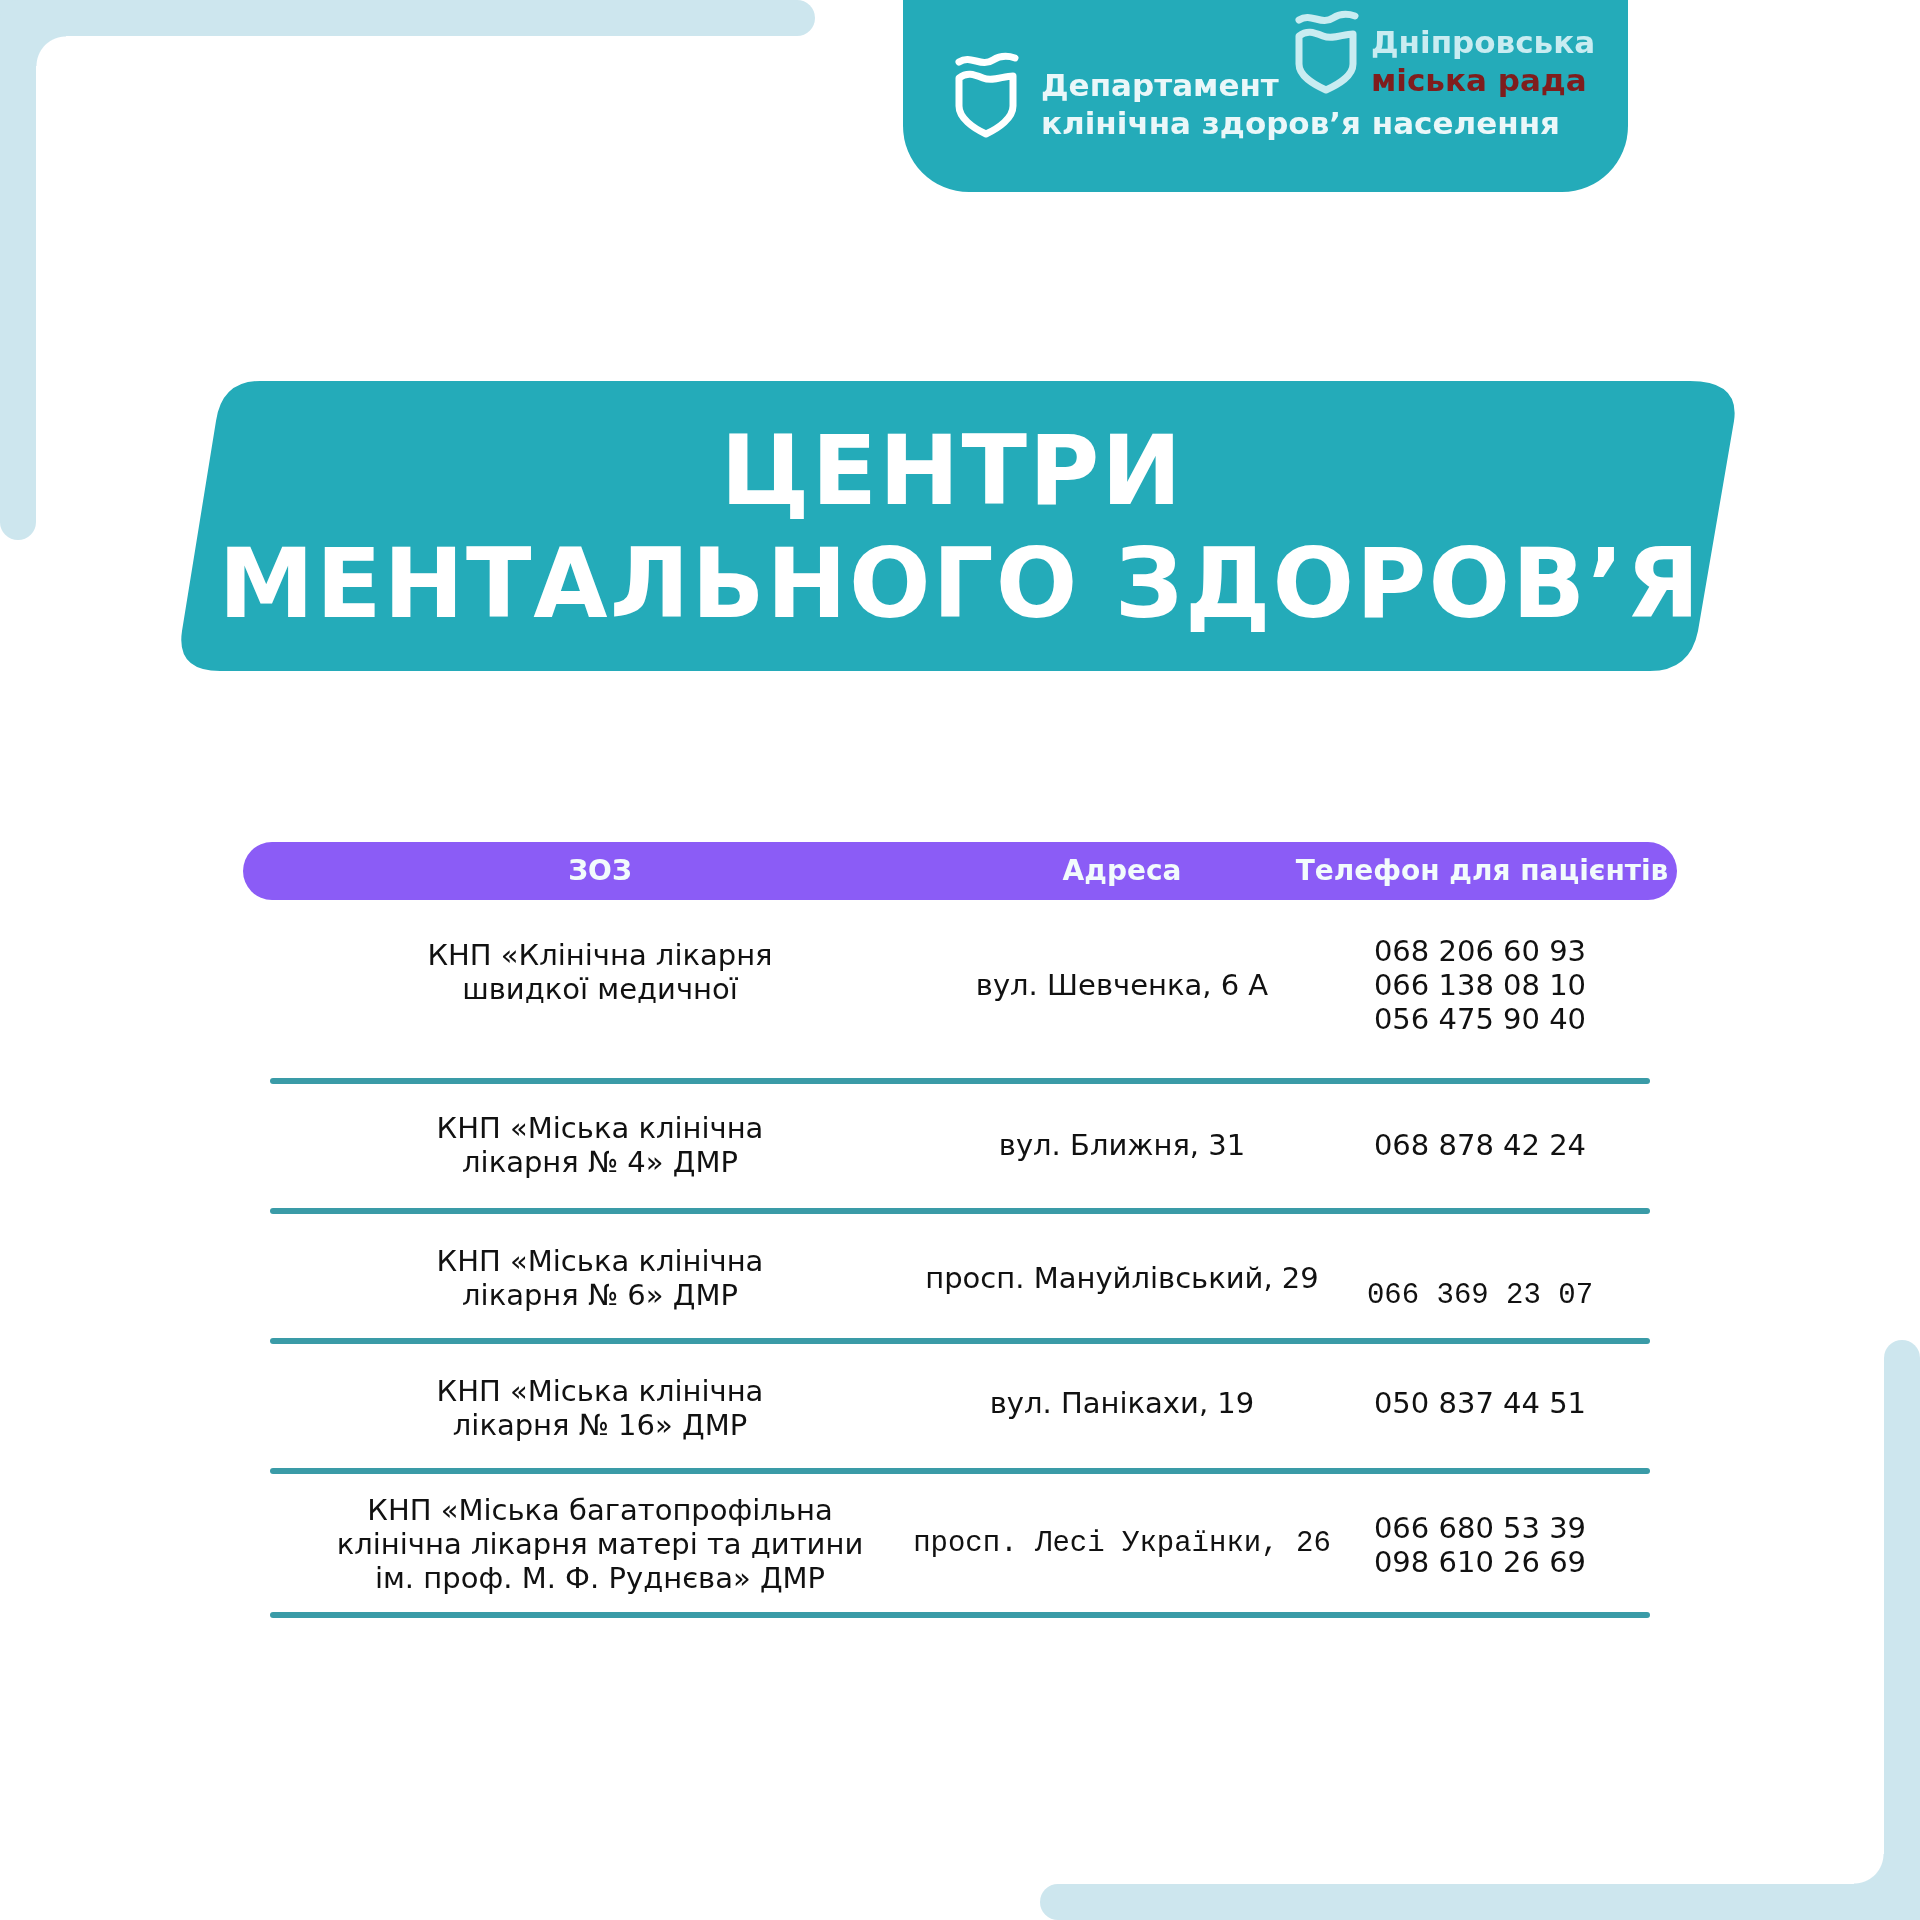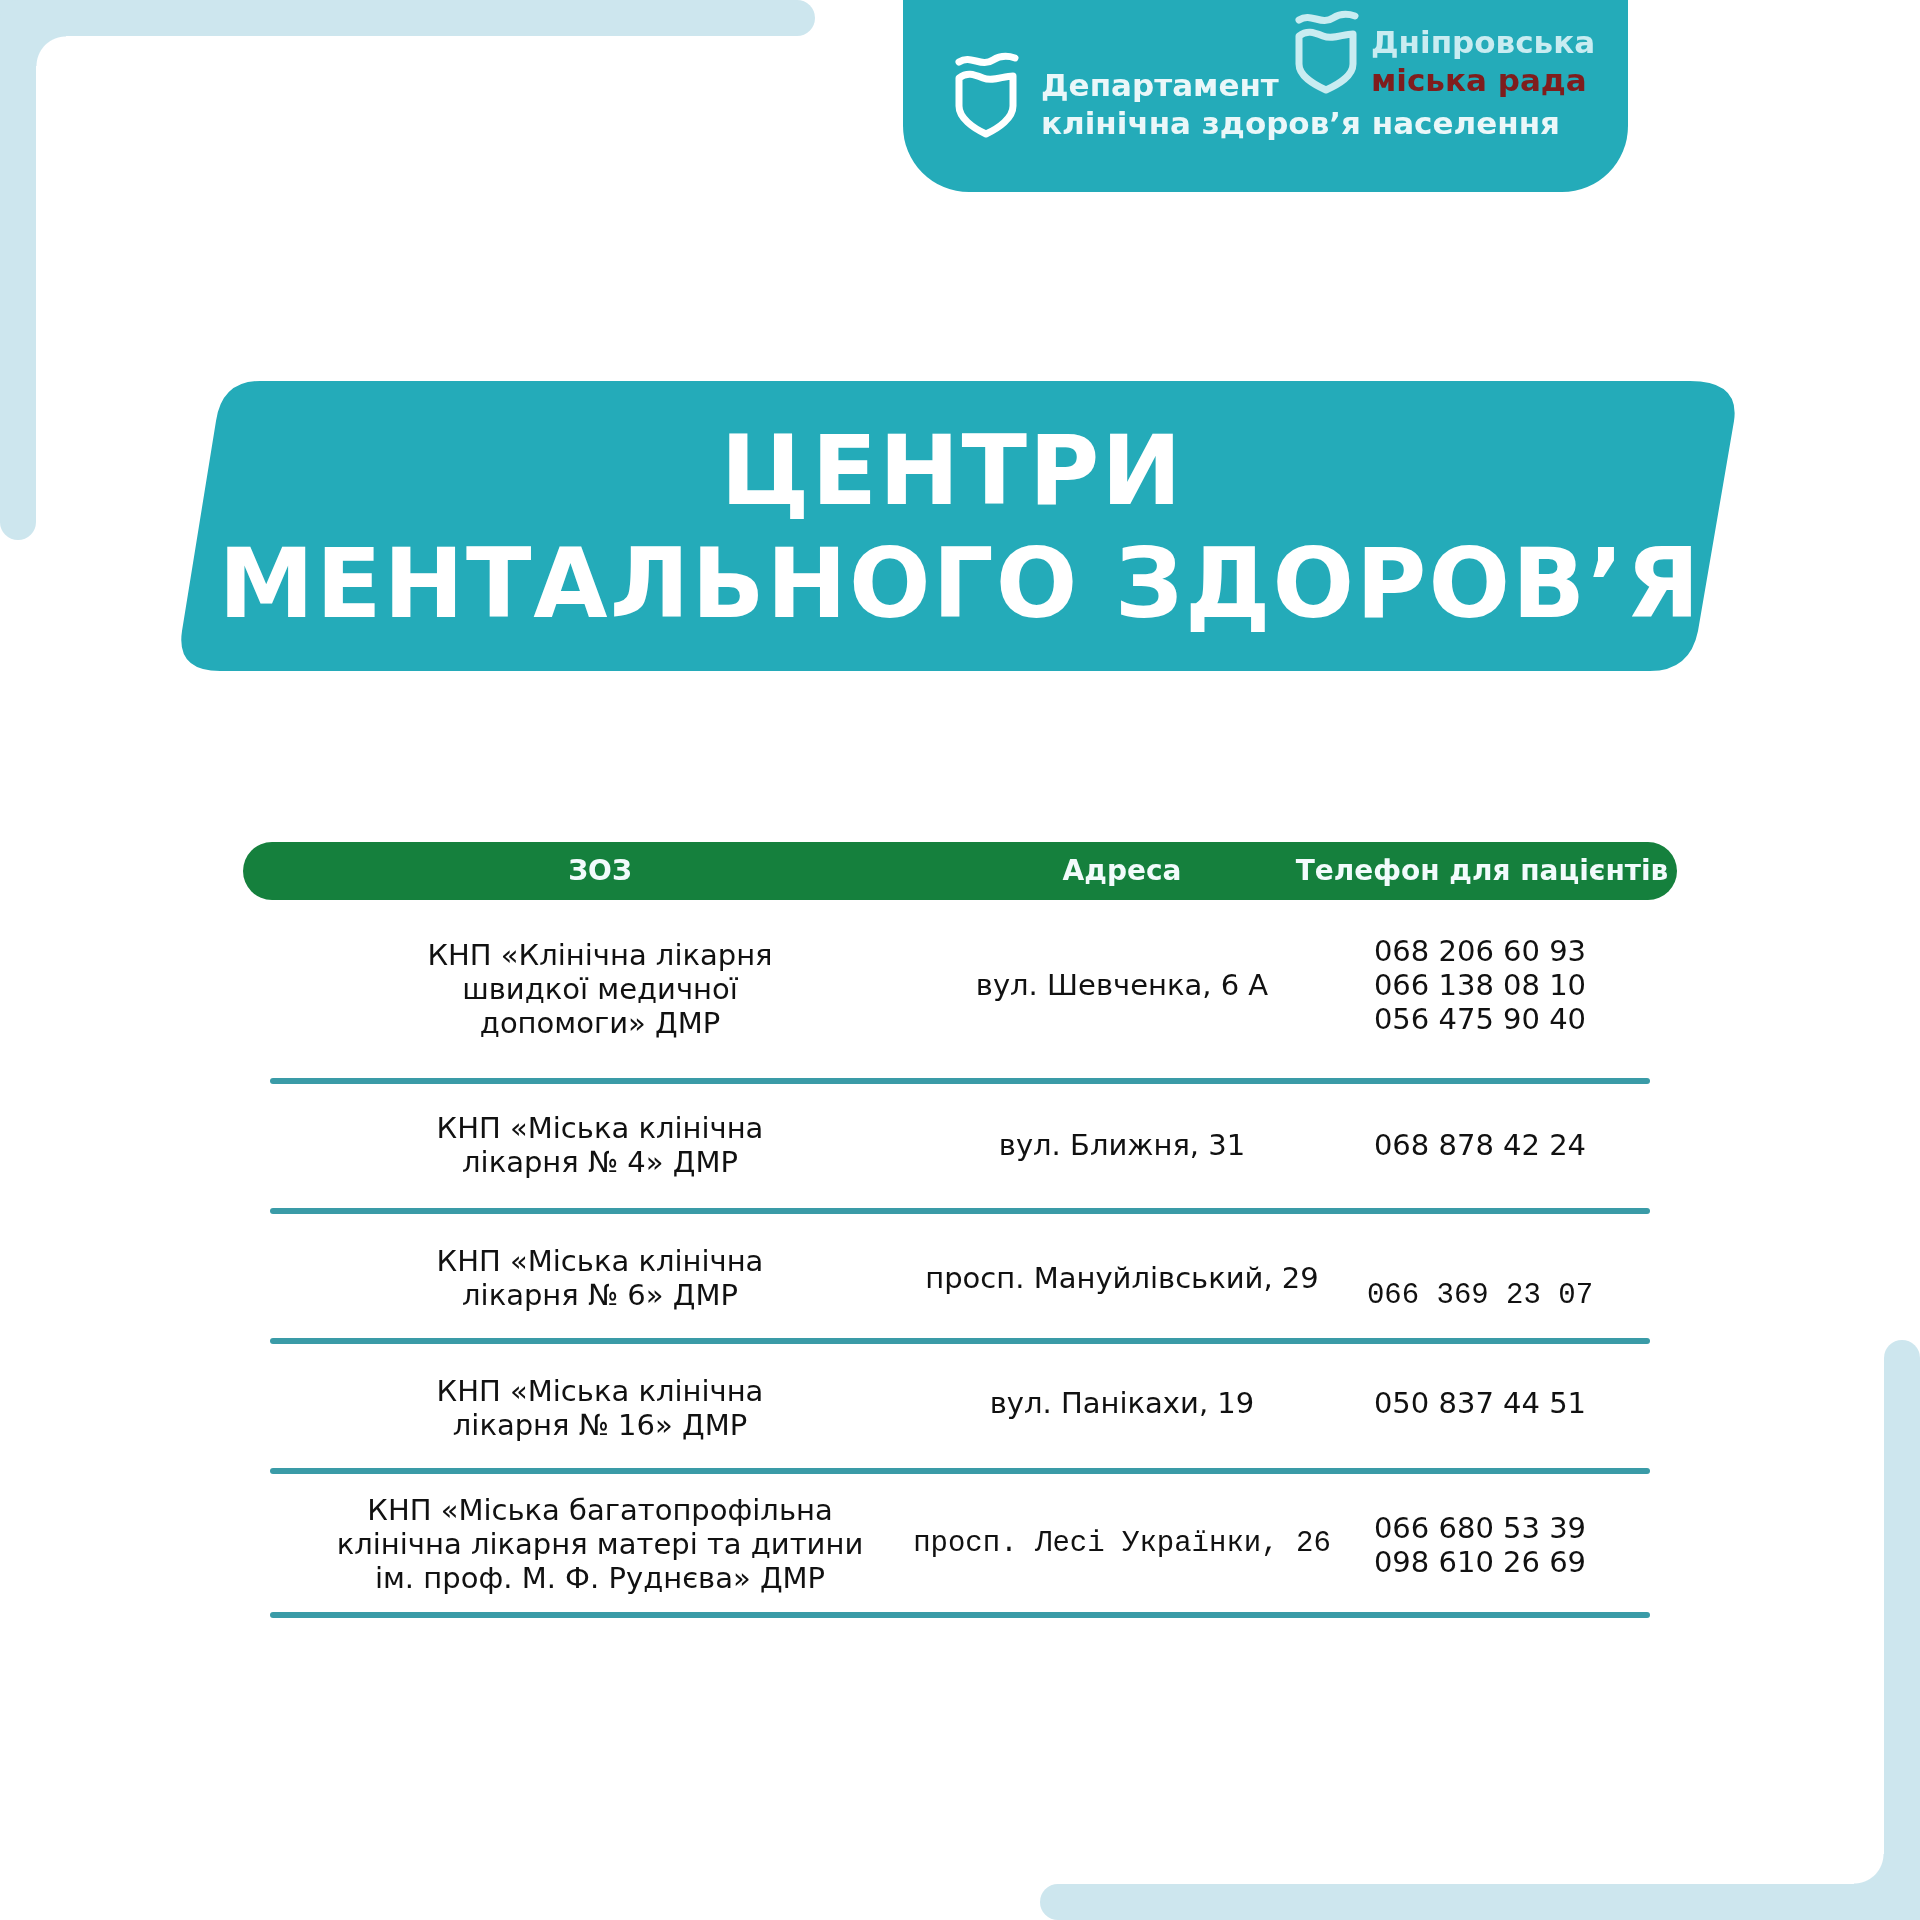--- a/index.html
+++ b/index.html
@@ -32,21 +32,21 @@
 
   .banner { position: absolute; left: 180px; top: 381px; width: 1560px; height: 290px; }
   .banner svg { position: absolute; left: 0; top: 0; }
   .banner-title { position: absolute; left: 0; width: 1560px; text-align: center; color: #ffffff;
     font-weight: bold; font-size: 96px; line-height: 1; letter-spacing: 2px; white-space: nowrap; }
   .banner-l1 { top: 42px; left: -8px; }
   .banner-l2 { top: 155px; left: 0; }
 
   .table-head {
     position: absolute; left: 243px; top: 842px; width: 1434px; height: 58px;
-    background: #15803d; border-radius: 29px;
+    background: #8b5cf6; border-radius: 29px;
   }
   .th { position: absolute; top: 0; height: 58px; line-height: 58px; color: #f2fbfc;
     font-weight: bold; font-size: 28px; text-align: center; white-space: nowrap; }
   .th-zoz { left: 157px; width: 400px; }
   .th-addr { left: 679px; width: 400px; }
   .th-phone { left: 1049px; width: 380px; text-align: center; }
 
   .row { position: absolute; left: 270px; width: 1380px; }
   .cell { position: absolute; text-align: center; color: #111111; font-size: 29px; line-height: 34px; white-space: nowrap; }
   .cell-zoz { left: 0; width: 660px; }
@@ -95,21 +95,20 @@
 <div class="table-head">
   <div class="th th-zoz">ЗОЗ</div>
   <div class="th th-addr">Адреса</div>
   <div class="th th-phone">Телефон для пацієнтів</div>
 </div>
 
 <div class="row" style="top:938px;">
   <div class="cell cell-zoz" style="top:0;">
     <div>КНП «Клінічна лікарня</div>
     <div>швидкої медичної</div>
-    <div>допомоги» ДМР</div>
   </div>
   <div class="cell cell-addr" style="top:30px;">вул. Шевченка, 6 А</div>
   <div class="cell cell-phone" style="top:-4px;">
     <div>068 206 60 93</div>
     <div>066 138 08 10</div>
     <div>056 475 90 40</div>
   </div>
 </div>
 <div class="sep" style="top:1078px;"></div>
 

